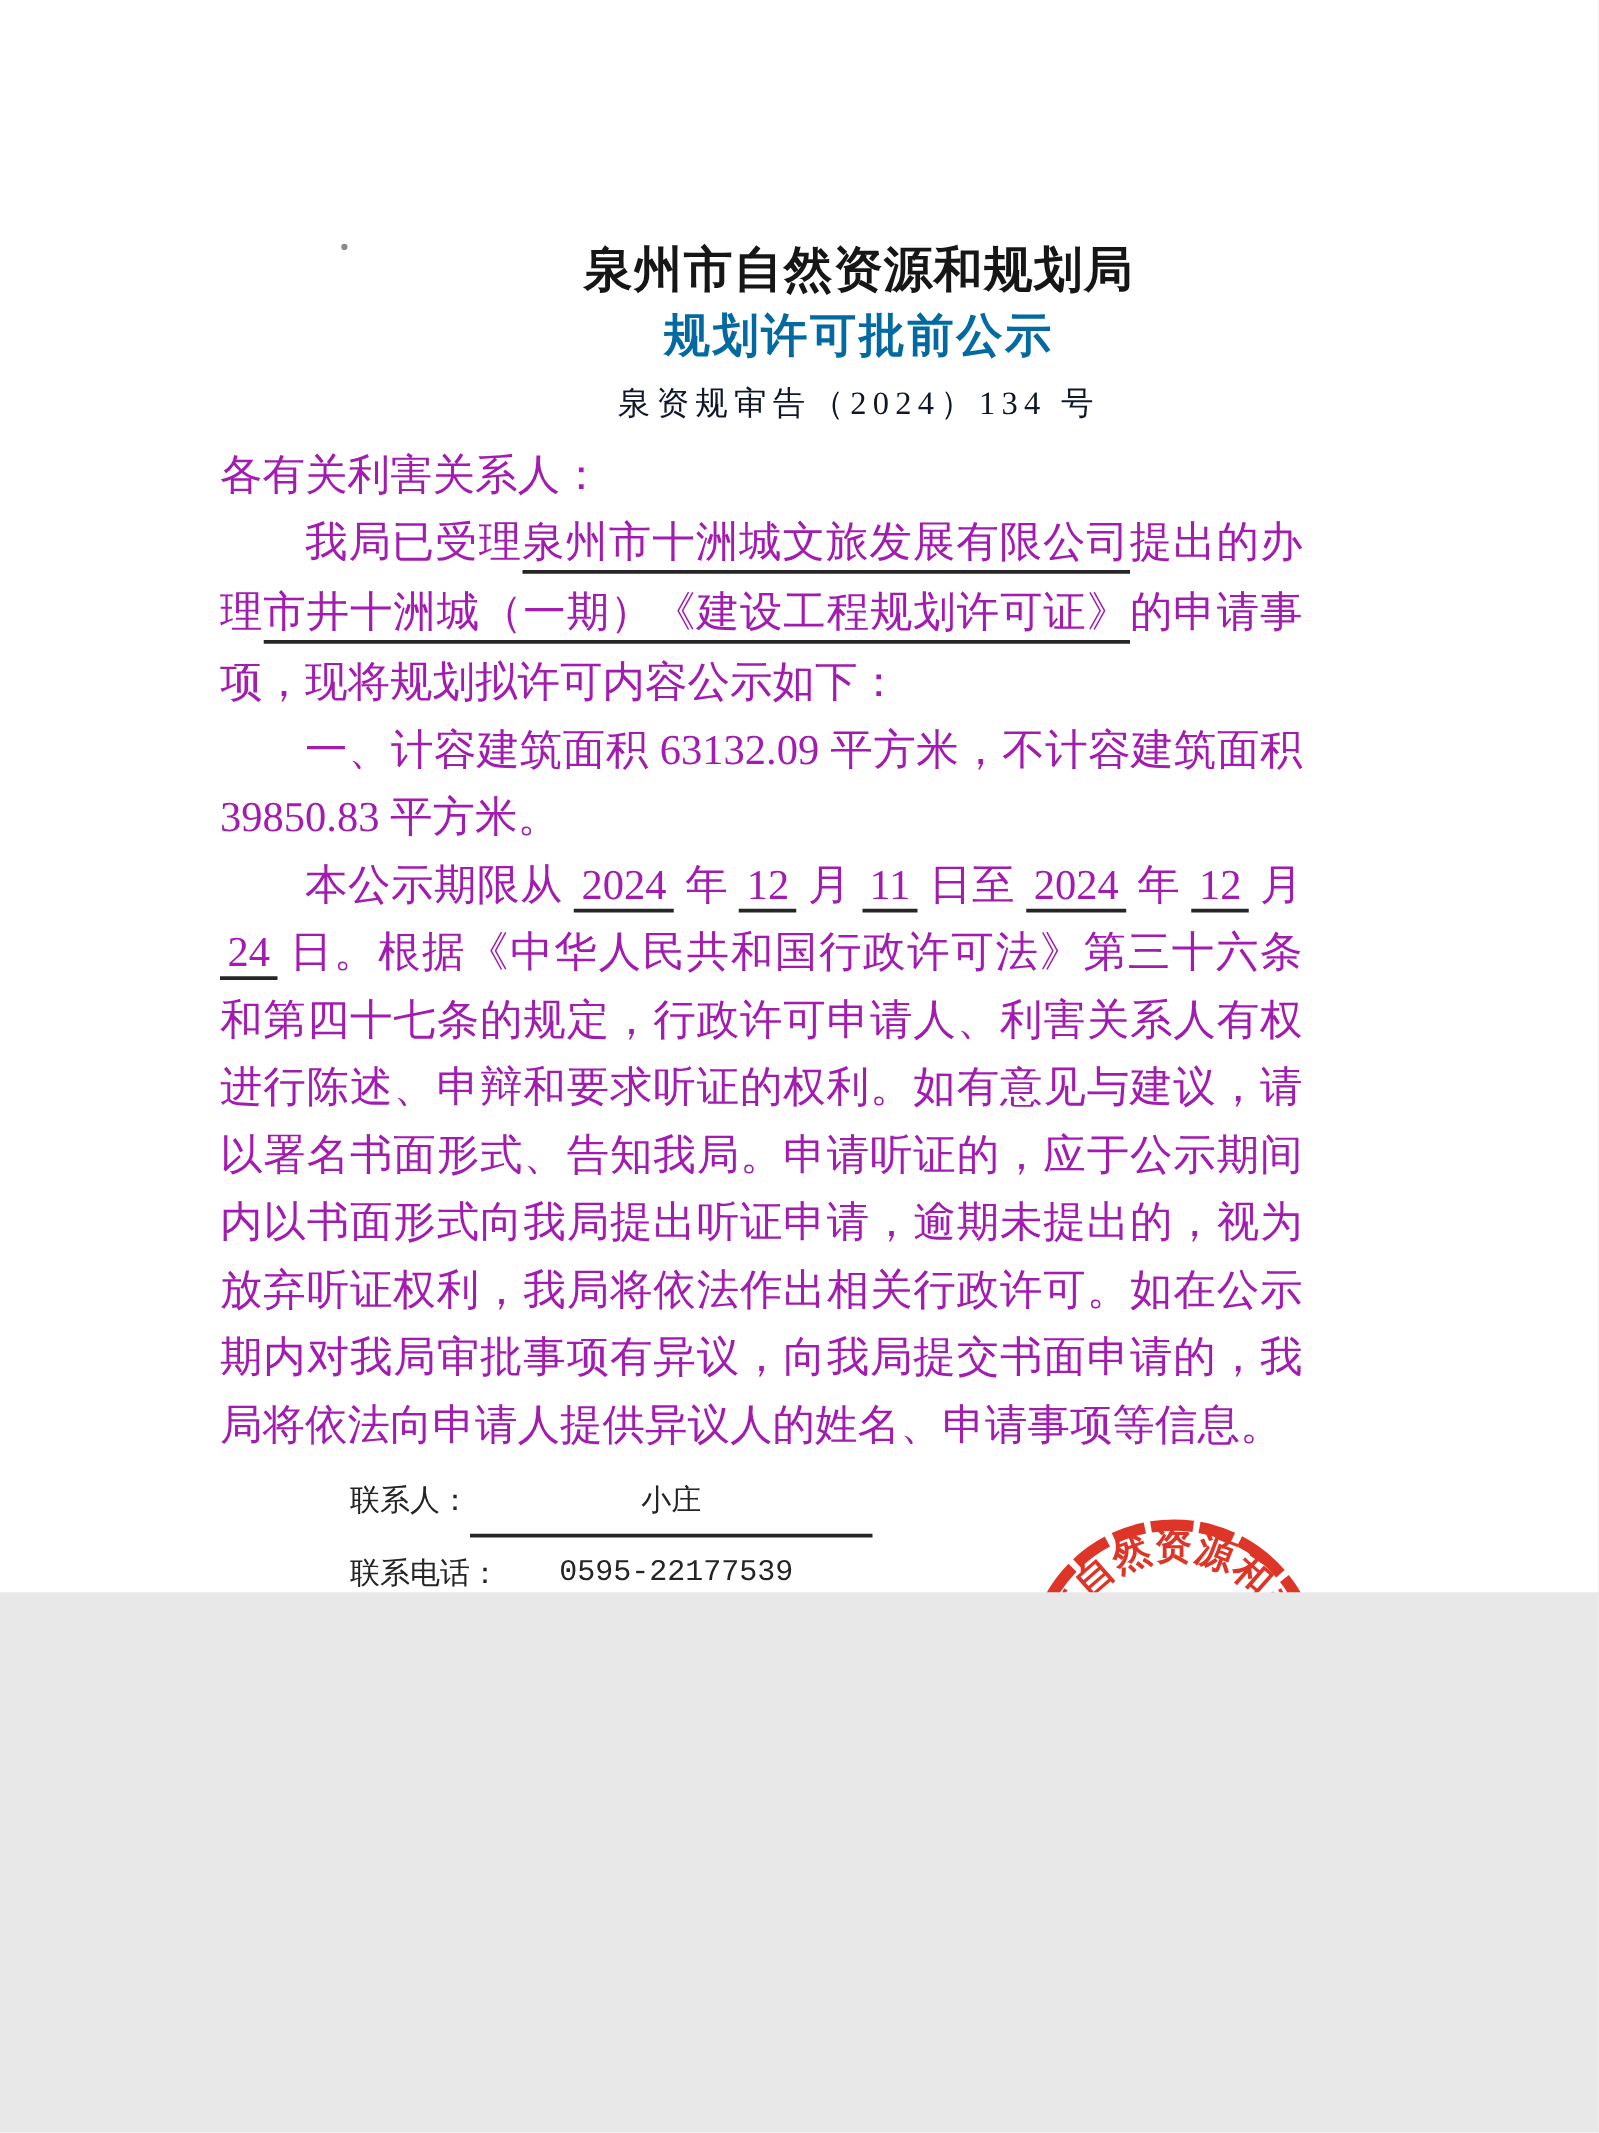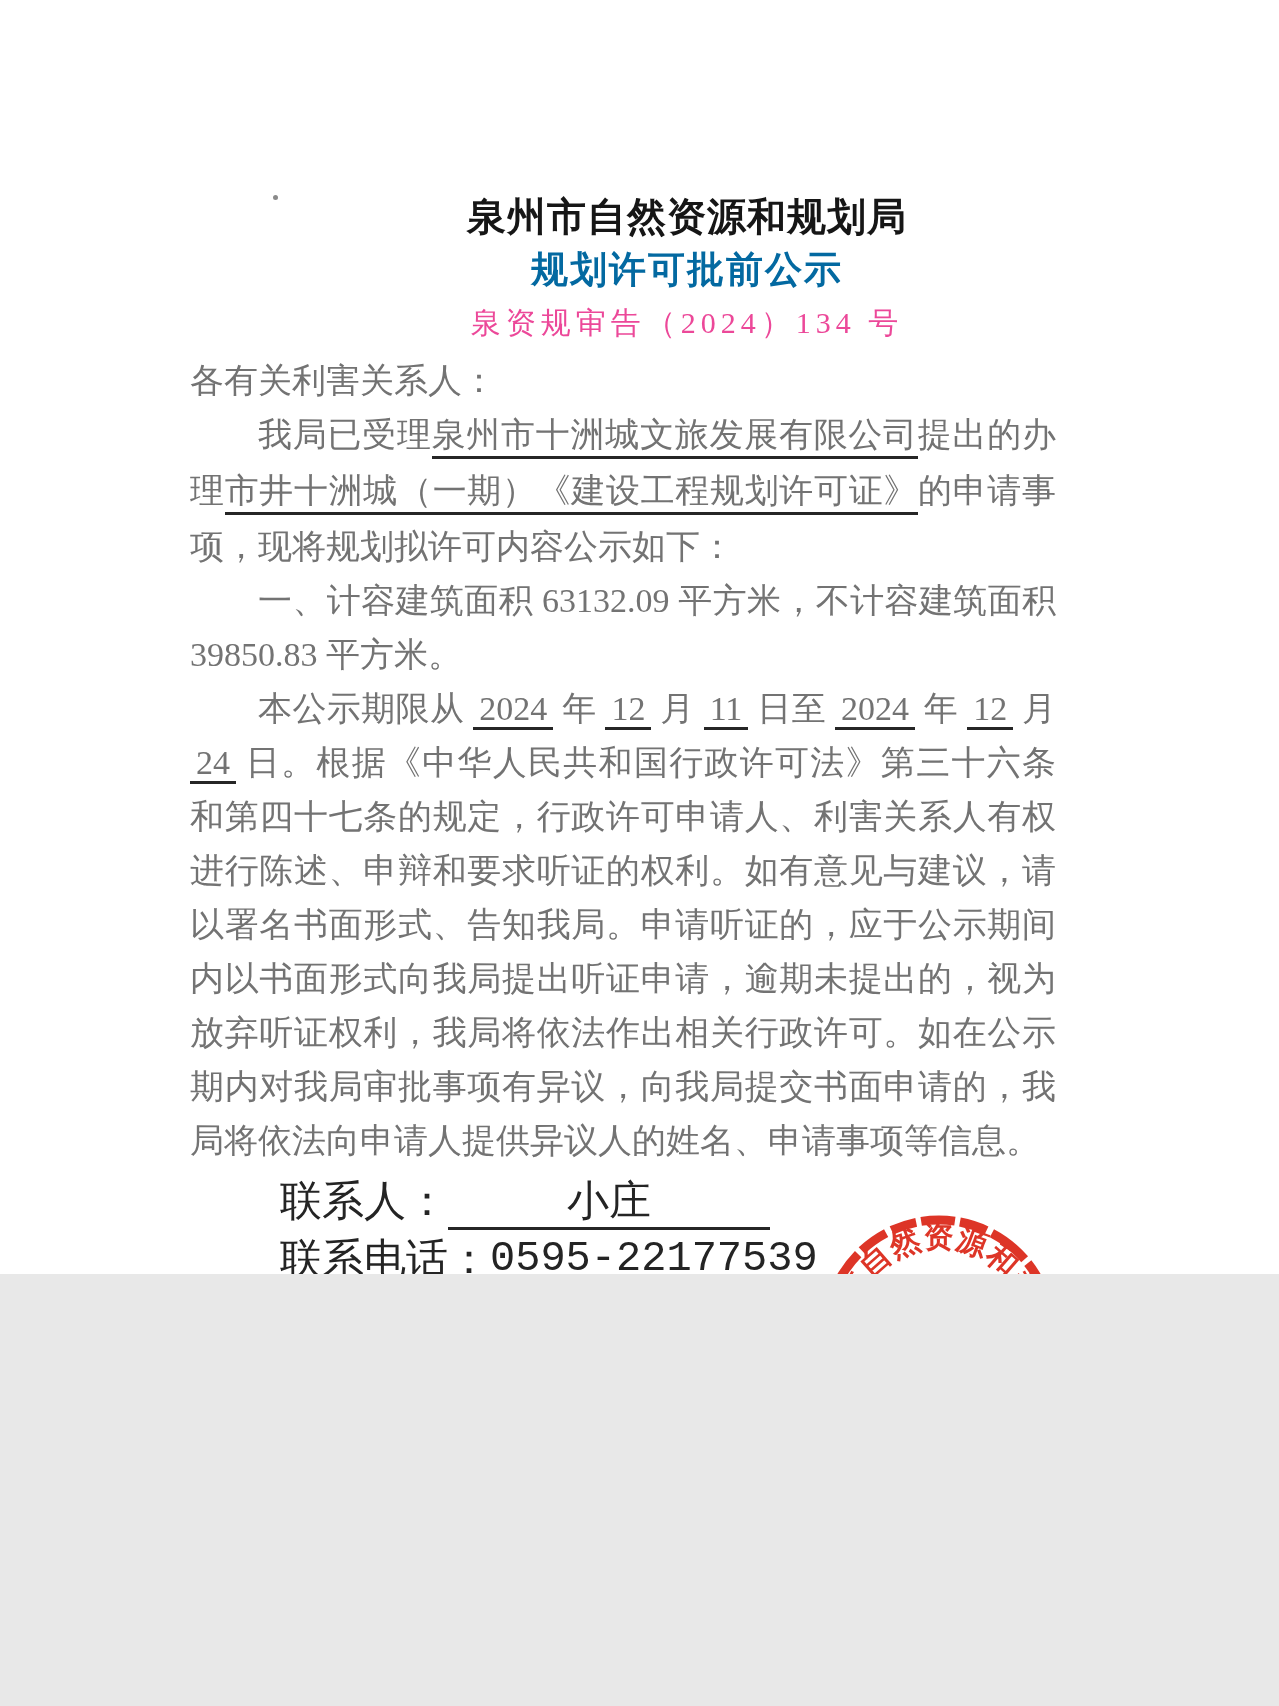--- a/index.html
+++ b/index.html
@@ -13,36 +13,36 @@
     overflow:hidden;
   }
   
   .header{
     position:absolute;top:190px;left:0;width:100%;
     box-sizing:border-box;padding-left:95px;
     text-align:center;
   }
   .title1{font-size:39px;font-weight:bold;line-height:54px;letter-spacing:1px;color:#161616;}
   .title2{font-size:37px;font-weight:bold;line-height:52px;letter-spacing:2px;color:#0369a1;}
-  .docnum{font-size:30px;line-height:54px;letter-spacing:5px;color:#ec4899;}
+  .docnum{font-size:26px;line-height:54px;letter-spacing:5px;color:#0f172a;}
   
   .bodytext{
-    position:absolute;top:354px;left:190px;width:866px;
+    position:absolute;top:354px;left:176px;width:866px;
     font-size:34px;line-height:54px;
     text-align:justify;
-    color:#737373;
+    color:#a21caf;
   }
   .bodytext p{margin:0;}
   .bodytext p.ind{text-indent:2em;}
   .u{border-bottom:3px solid #262626;font-family:Liberation Mono, monospace;}
   .blanknum{border-bottom:3px solid #262626;padding:0 6px;}
   
   .contact{
     position:absolute;left:280px;top:1172px;
-    font-size:42px;color:#242424;
+    font-size:24px;color:#242424;
   }
   .contact .row{line-height:58px;white-space:nowrap;}
   .blankline{
     display:inline-block;
     border-bottom:3px solid #262626;
     text-align:center;
     vertical-align:bottom;
     line-height:52px;
   }
   .blankline.person{width:322px;}

